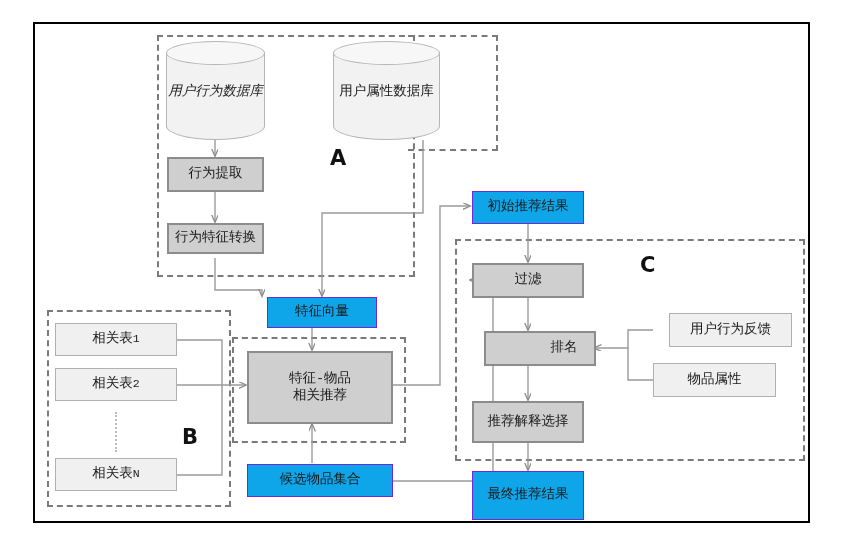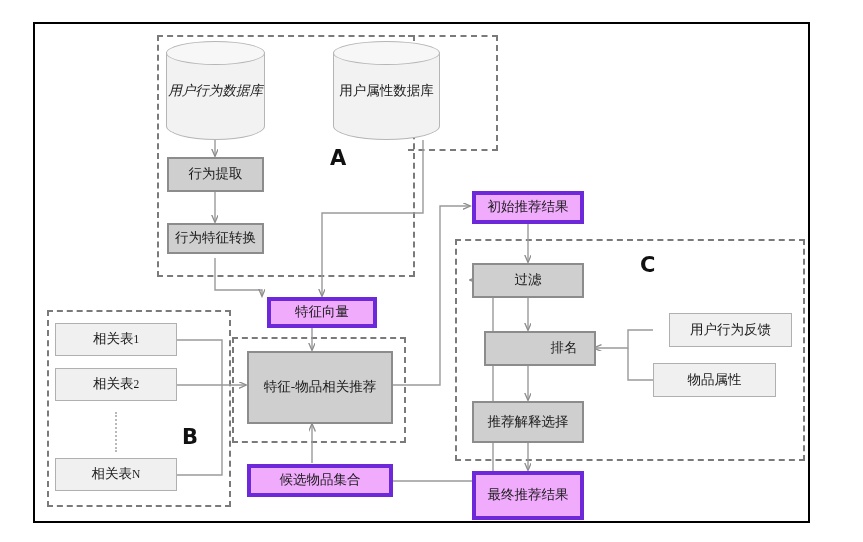--- a/index.html
+++ b/index.html
@@ -26,23 +26,23 @@
   .group-label{
     position:absolute;font-weight:bold;font-size:21px;color:#111;
     font-family:"DejaVu Sans","Liberation Sans",sans-serif;line-height:1;
   }
 
   
   .node{
     position:absolute;box-sizing:border-box;
     display:flex;align-items:center;justify-content:center;text-align:center;
     font-size:13.5px;color:#1a1a1a;line-height:1.25;
-    font-family:Liberation Serif, serif;
+    font-family:Liberation Mono, monospace;
   }
-  .node.light{background:#f0abfc;border:4px solid #6d28d9;}
+  .node.light{background:#0ea5e9;border:1px solid #6d28d9;}
   .node.lighter{background:#f0f0f0;border:1px solid #b0b0b0;}
   .node.dark{background:#cfcfcf;border:2px solid #8c8c8c;}
 
   
   .cyl{
     position:absolute;box-sizing:border-box;
   }
   .cyl .body{
     position:absolute;left:0;right:0;top:11px;bottom:0;
     background:#f2f2f2;border:1px solid #b5b5b5;border-top:none;
@@ -138,21 +138,21 @@
     <div class="top"></div>
     <div class="label">用户属性数据库</div>
   </div>
 
   <div class="node dark" style="left:167px;top:157px;width:97px;height:35px;">行为提取</div>
 
   <div class="node dark" style="left:167px;top:223px;width:97px;height:31px;">行为特征转换</div>
 
   <div class="node light" style="left:251px;top:297px;width:110px;height:31px;margin-left:16px;">特征向量</div>
 
-  <div class="node dark" style="left:247px;top:351px;width:146px;height:73px;flex-direction:row;">
+  <div class="node dark" style="left:247px;top:351px;width:146px;height:73px;flex-direction:column;">
     <span>特征-物品</span>
     <span>相关推荐</span>
   </div>
 
   <div class="node light" style="left:247px;top:464px;width:146px;height:33px;">候选物品集合</div>
 
   <div class="node lighter" style="left:55px;top:323px;width:122px;height:33px;">
     <span>相关表</span>
       <span class="sub">1</span>
   </div>

